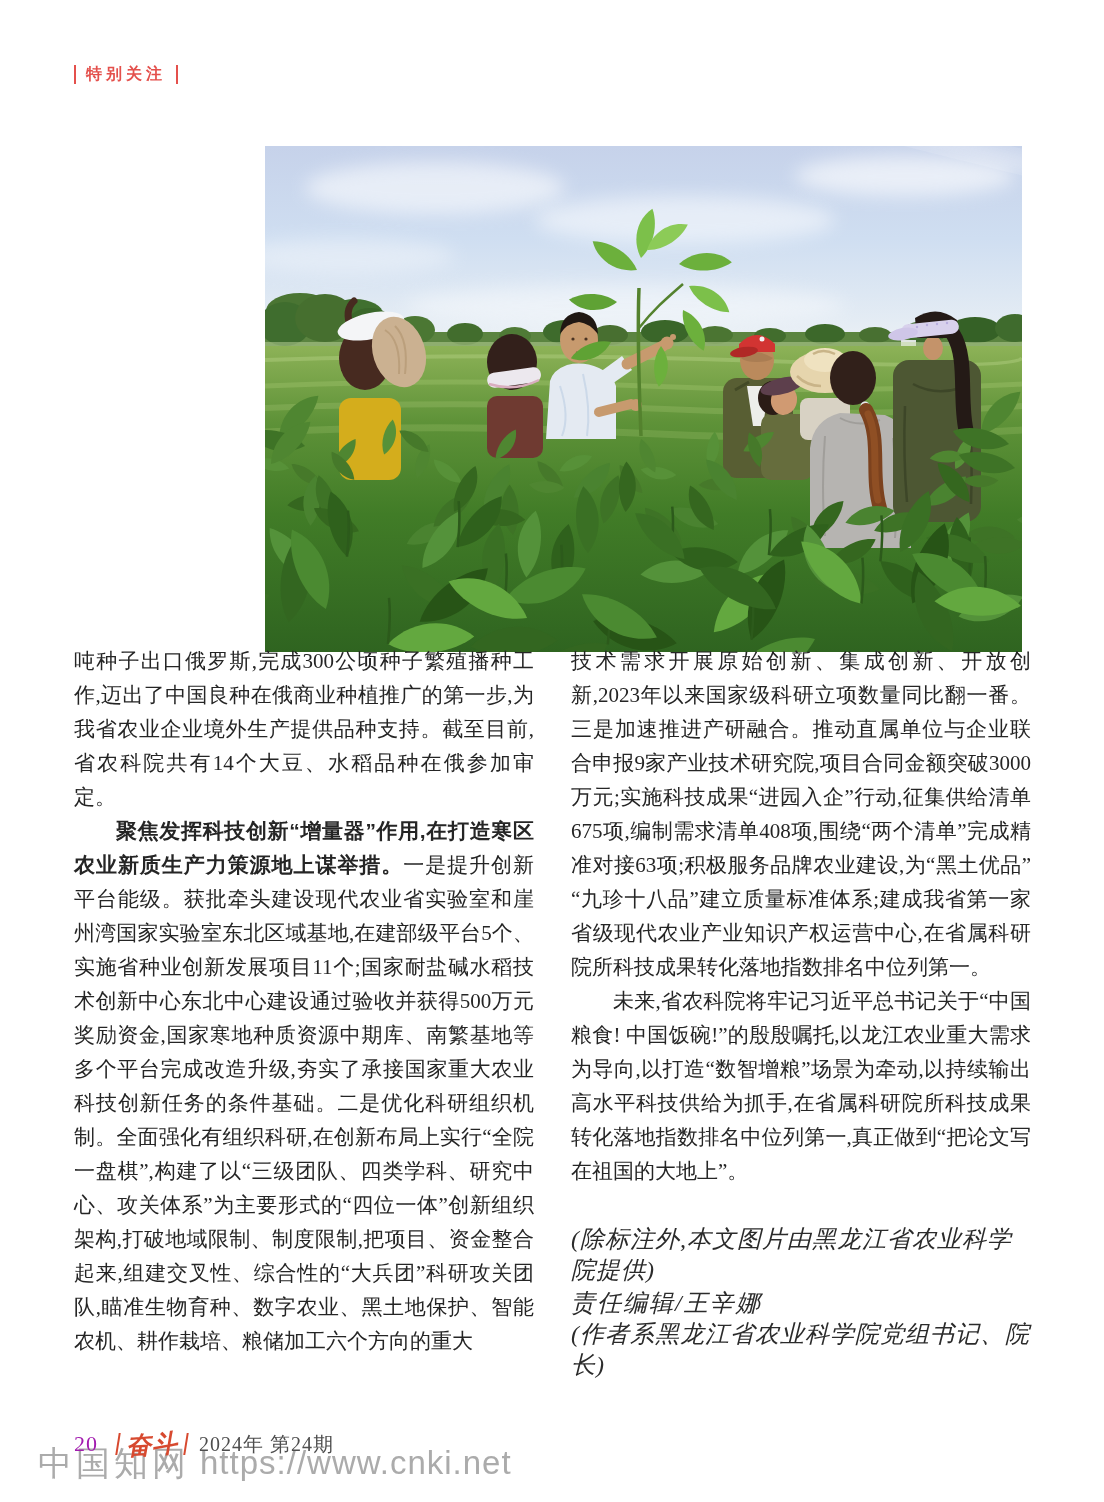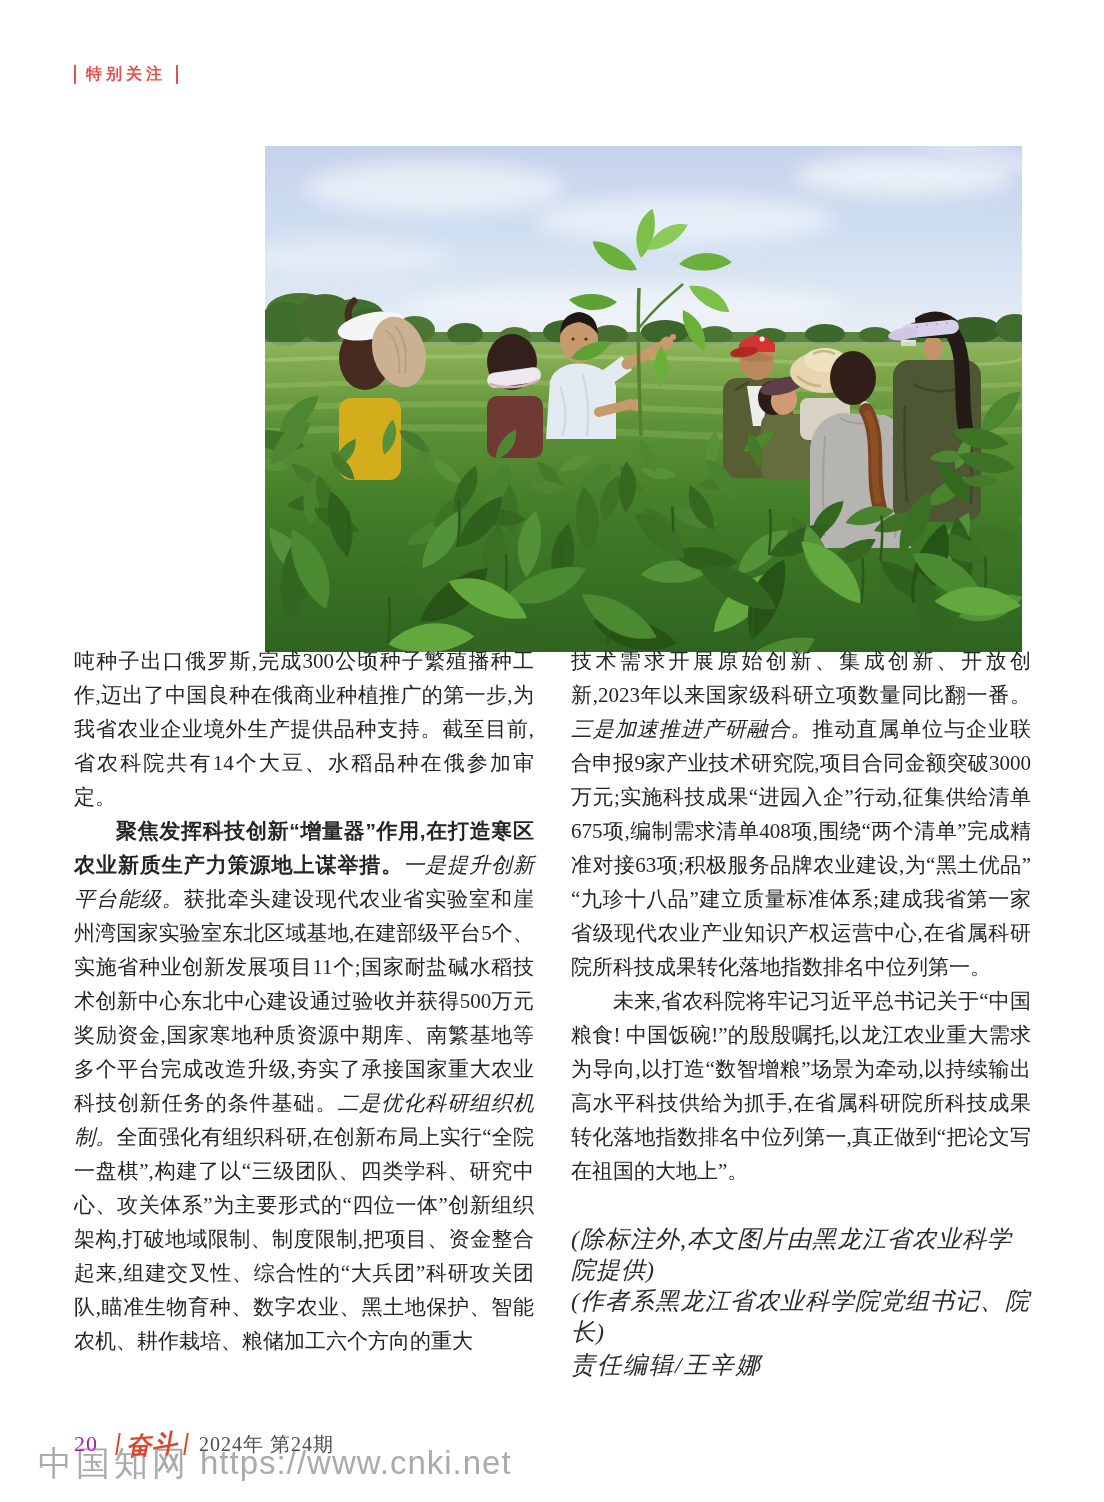--- a/index.html
+++ b/index.html
@@ -22,21 +22,21 @@
         font-style:italic;color:#2b2b2b;letter-spacing:1px;}
   .caption .indent{text-indent:40px;}
   .caption .credit{text-align:right;}
 
   
   .article{position:absolute;left:74px;top:644px;width:958px;display:flex;gap:37px;}
   .col{width:460px;font-size:21px;line-height:34px;text-align:justify;text-justify:inter-ideograph;}
   .para{margin:0;text-indent:2em;}
   .para.no-indent{text-indent:0;}
   .seg-bold{font-family:"Liberation Sans","DejaVu Sans",sans-serif;font-weight:700;}
-  .seg-kai{font-style:italic;}
+  .seg-kai{}
   .notes{margin-top:36px;font-size:24px;line-height:31px;font-style:italic;
         text-align:left;color:#2b2b2b;}
   .note{letter-spacing:1px;}
   .note.editor{padding-right:40px;letter-spacing:2px;margin-top:2px;}
 
   
   .watermark{position:absolute;left:38px;top:1441px;z-index:1;color:#ababab;
         font-family:"Liberation Sans","DejaVu Sans",sans-serif;display:flex;align-items:flex-start;}
   .wm-name{font-size:34px;letter-spacing:4px;}
   .wm-url{font-size:33px;margin-left:10px;margin-top:3px;letter-spacing:1px;}
@@ -348,22 +348,22 @@
   <main class="article">
     <div class="col">
       <p class="para no-indent">吨种子出口俄罗斯,完成300公顷种子繁殖播种工作,迈出了中国良种在俄商业种植推广的第一步,为我省农业企业境外生产提供品种支持。截至目前,省农科院共有14个大豆、水稻品种在俄参加审定。</p>
       <p class="para"><span class="seg-bold">聚焦发挥科技创新“增量器”作用,在打造寒区农业新质生产力策源地上谋举措。</span><span class="seg-kai">一是提升创新平台能级。</span><span>获批牵头建设现代农业省实验室和崖州湾国家实验室东北区域基地,在建部级平台5个、实施省种业创新发展项目11个;国家耐盐碱水稻技术创新中心东北中心建设通过验收并获得500万元奖励资金,国家寒地种质资源中期库、南繁基地等多个平台完成改造升级,夯实了承接国家重大农业科技创新任务的条件基础。</span><span class="seg-kai">二是优化科研组织机制。</span><span>全面强化有组织科研,在创新布局上实行“全院一盘棋”,构建了以“三级团队、四类学科、研究中心、攻关体系”为主要形式的“四位一体”创新组织架构,打破地域限制、制度限制,把项目、资金整合起来,组建交叉性、综合性的“大兵团”科研攻关团队,瞄准生物育种、数字农业、黑土地保护、智能农机、耕作栽培、粮储加工六个方向的重大</span></p>
     </div>
     <div class="col">
       <p class="para no-indent"><span>技术需求开展原始创新、集成创新、开放创新,2023年以来国家级科研立项数量同比翻一番。</span><span class="seg-kai">三是加速推进产研融合。</span><span>推动直属单位与企业联合申报9家产业技术研究院,项目合同金额突破3000万元;实施科技成果“进园入企”行动,征集供给清单675项,编制需求清单408项,围绕“两个清单”完成精准对接63项;积极服务品牌农业建设,为“黑土优品”“九珍十八品”建立质量标准体系;建成我省第一家省级现代农业产业知识产权运营中心,在省属科研院所科技成果转化落地指数排名中位列第一。</span></p>
       <p class="para">未来,省农科院将牢记习近平总书记关于“中国粮食! 中国饭碗!”的殷殷嘱托,以龙江农业重大需求为导向,以打造“数智增粮”场景为牵动,以持续输出高水平科技供给为抓手,在省属科研院所科技成果转化落地指数排名中位列第一,真正做到“把论文写在祖国的大地上”。</p>
       <div class="notes">
         <div class="note">(除标注外,本文图片由黑龙江省农业科学院提供)</div>
+        <div class="note editor">责任编辑/王辛娜</div>
         <div class="note">(作者系黑龙江省农业科学院党组书记、院长)</div>
-        <div class="note editor">责任编辑/王辛娜</div>
       </div>
     </div>
   </main>
 
   <div class="watermark">
     <span class="wm-name">中国知网</span>
     <span class="wm-url">https://www.cnki.net</span>
   </div>
 
   <footer class="footer-line">

